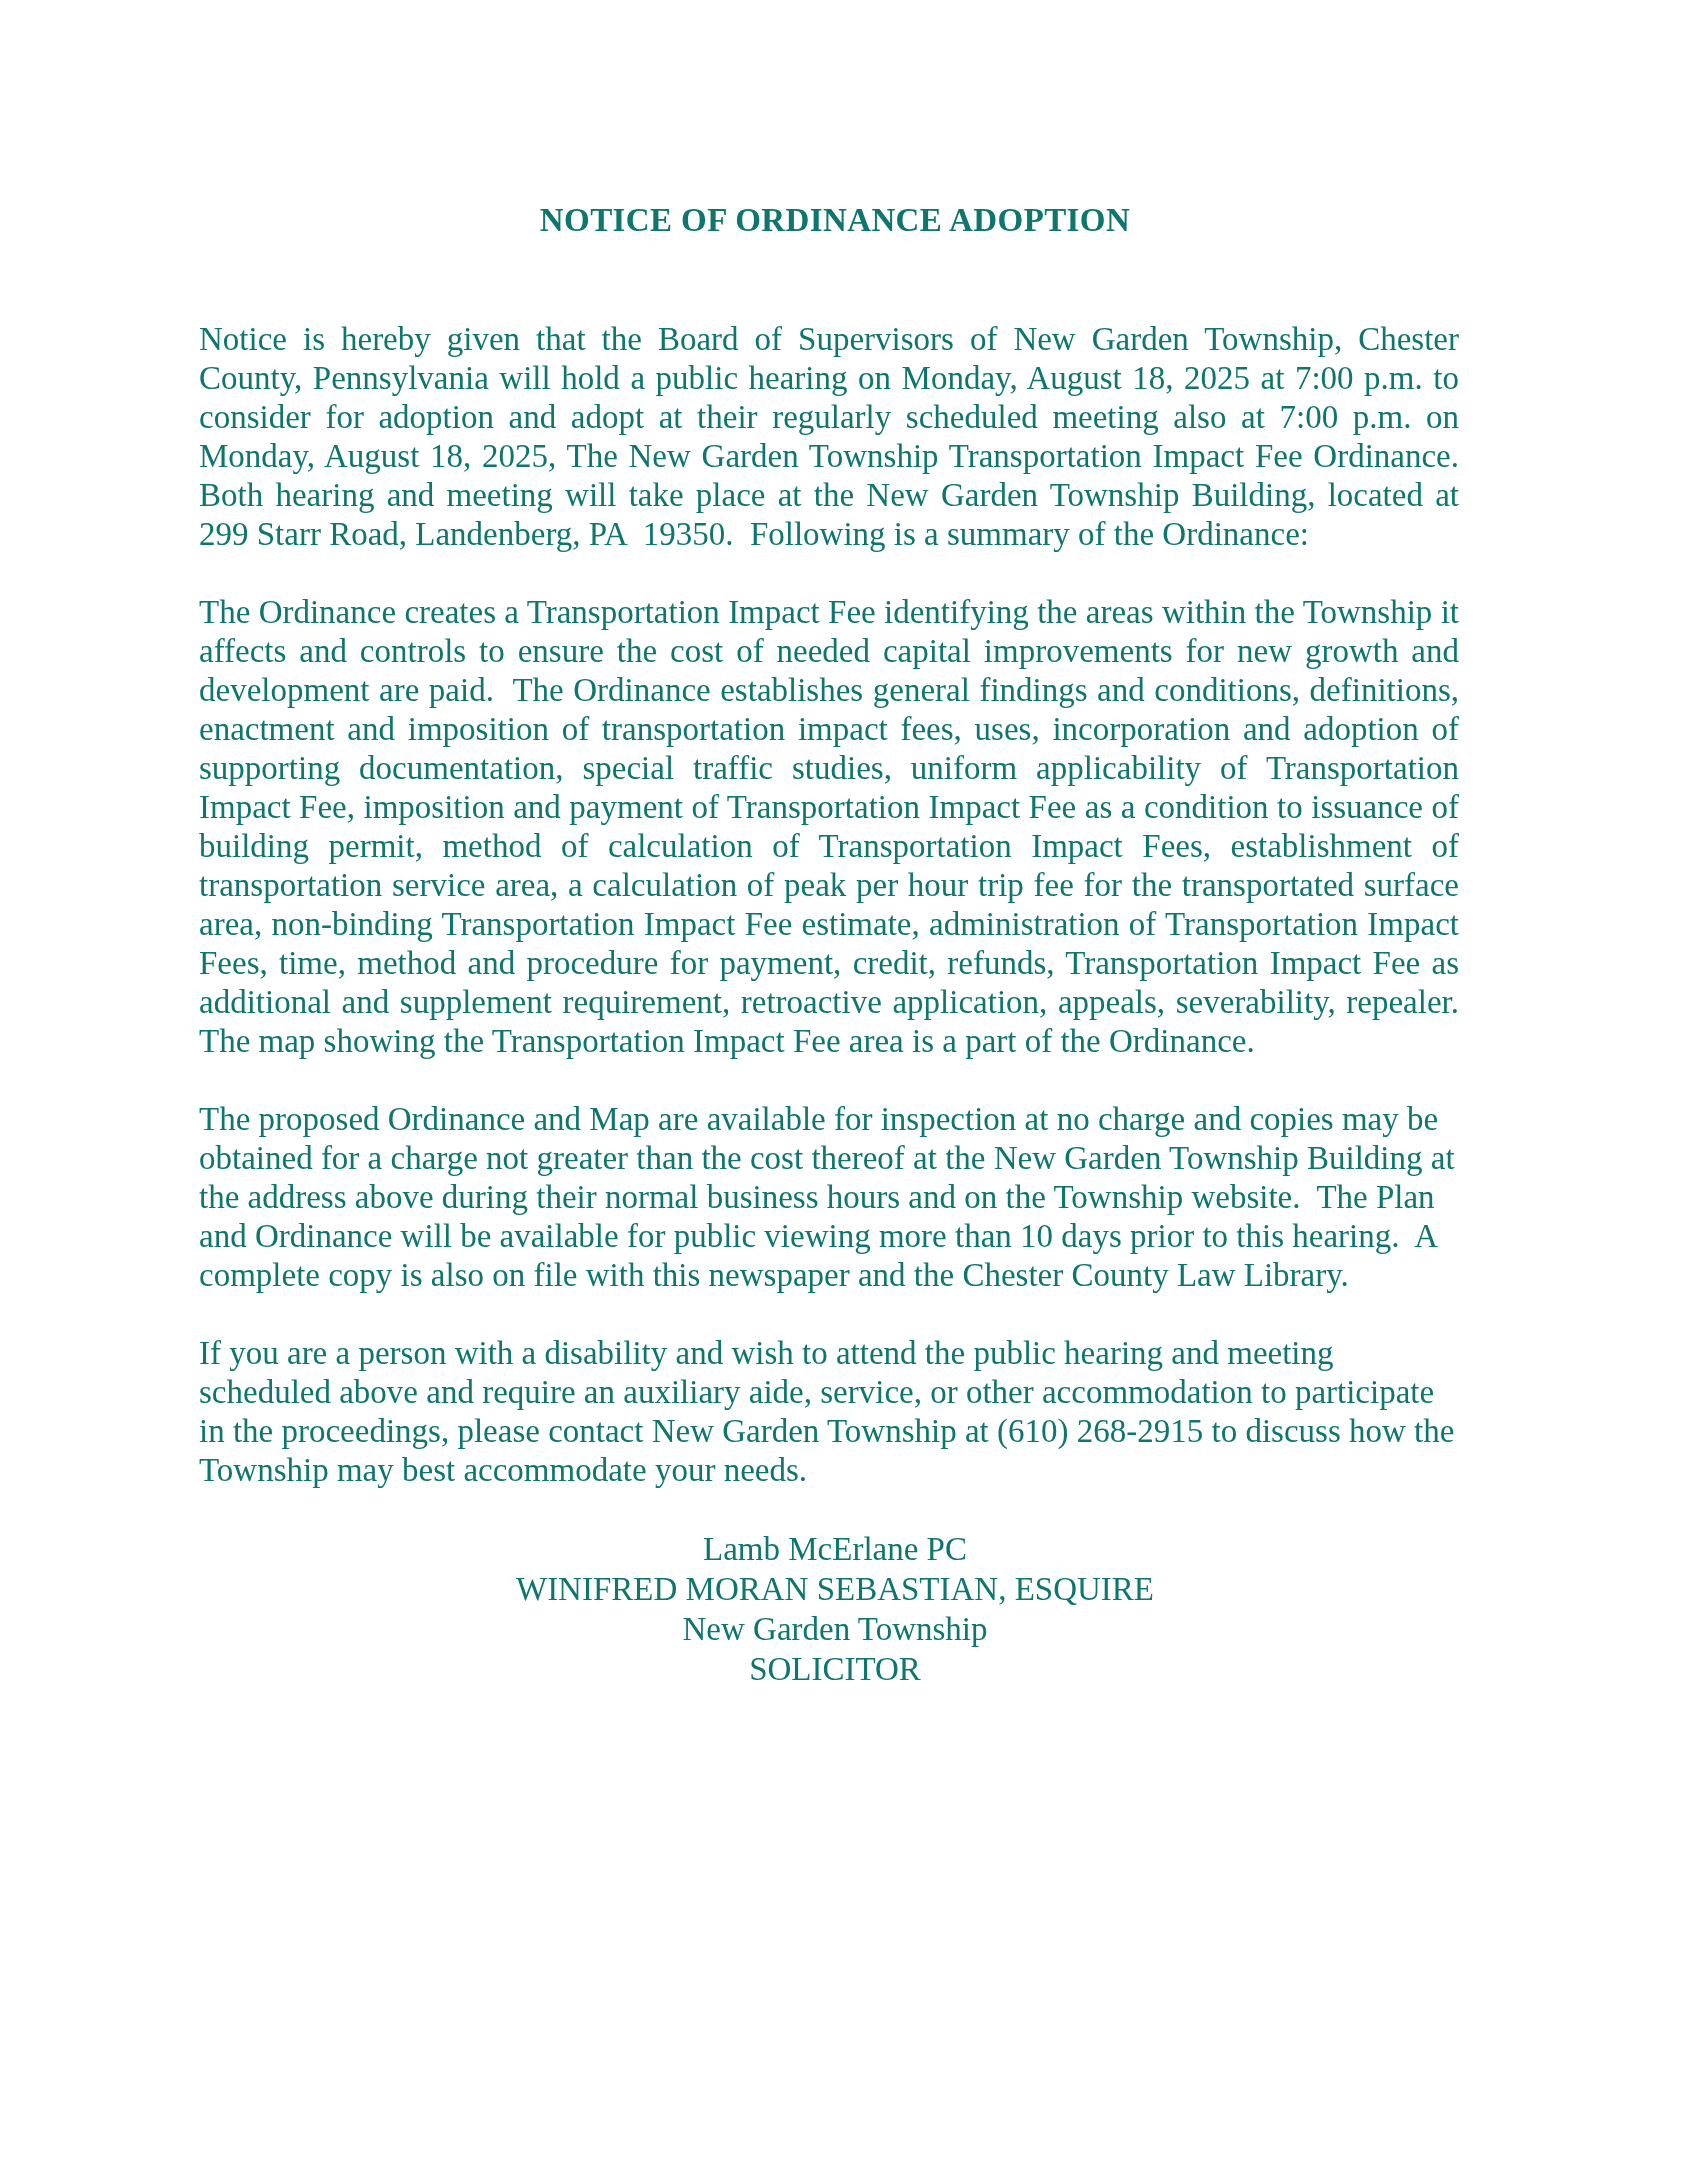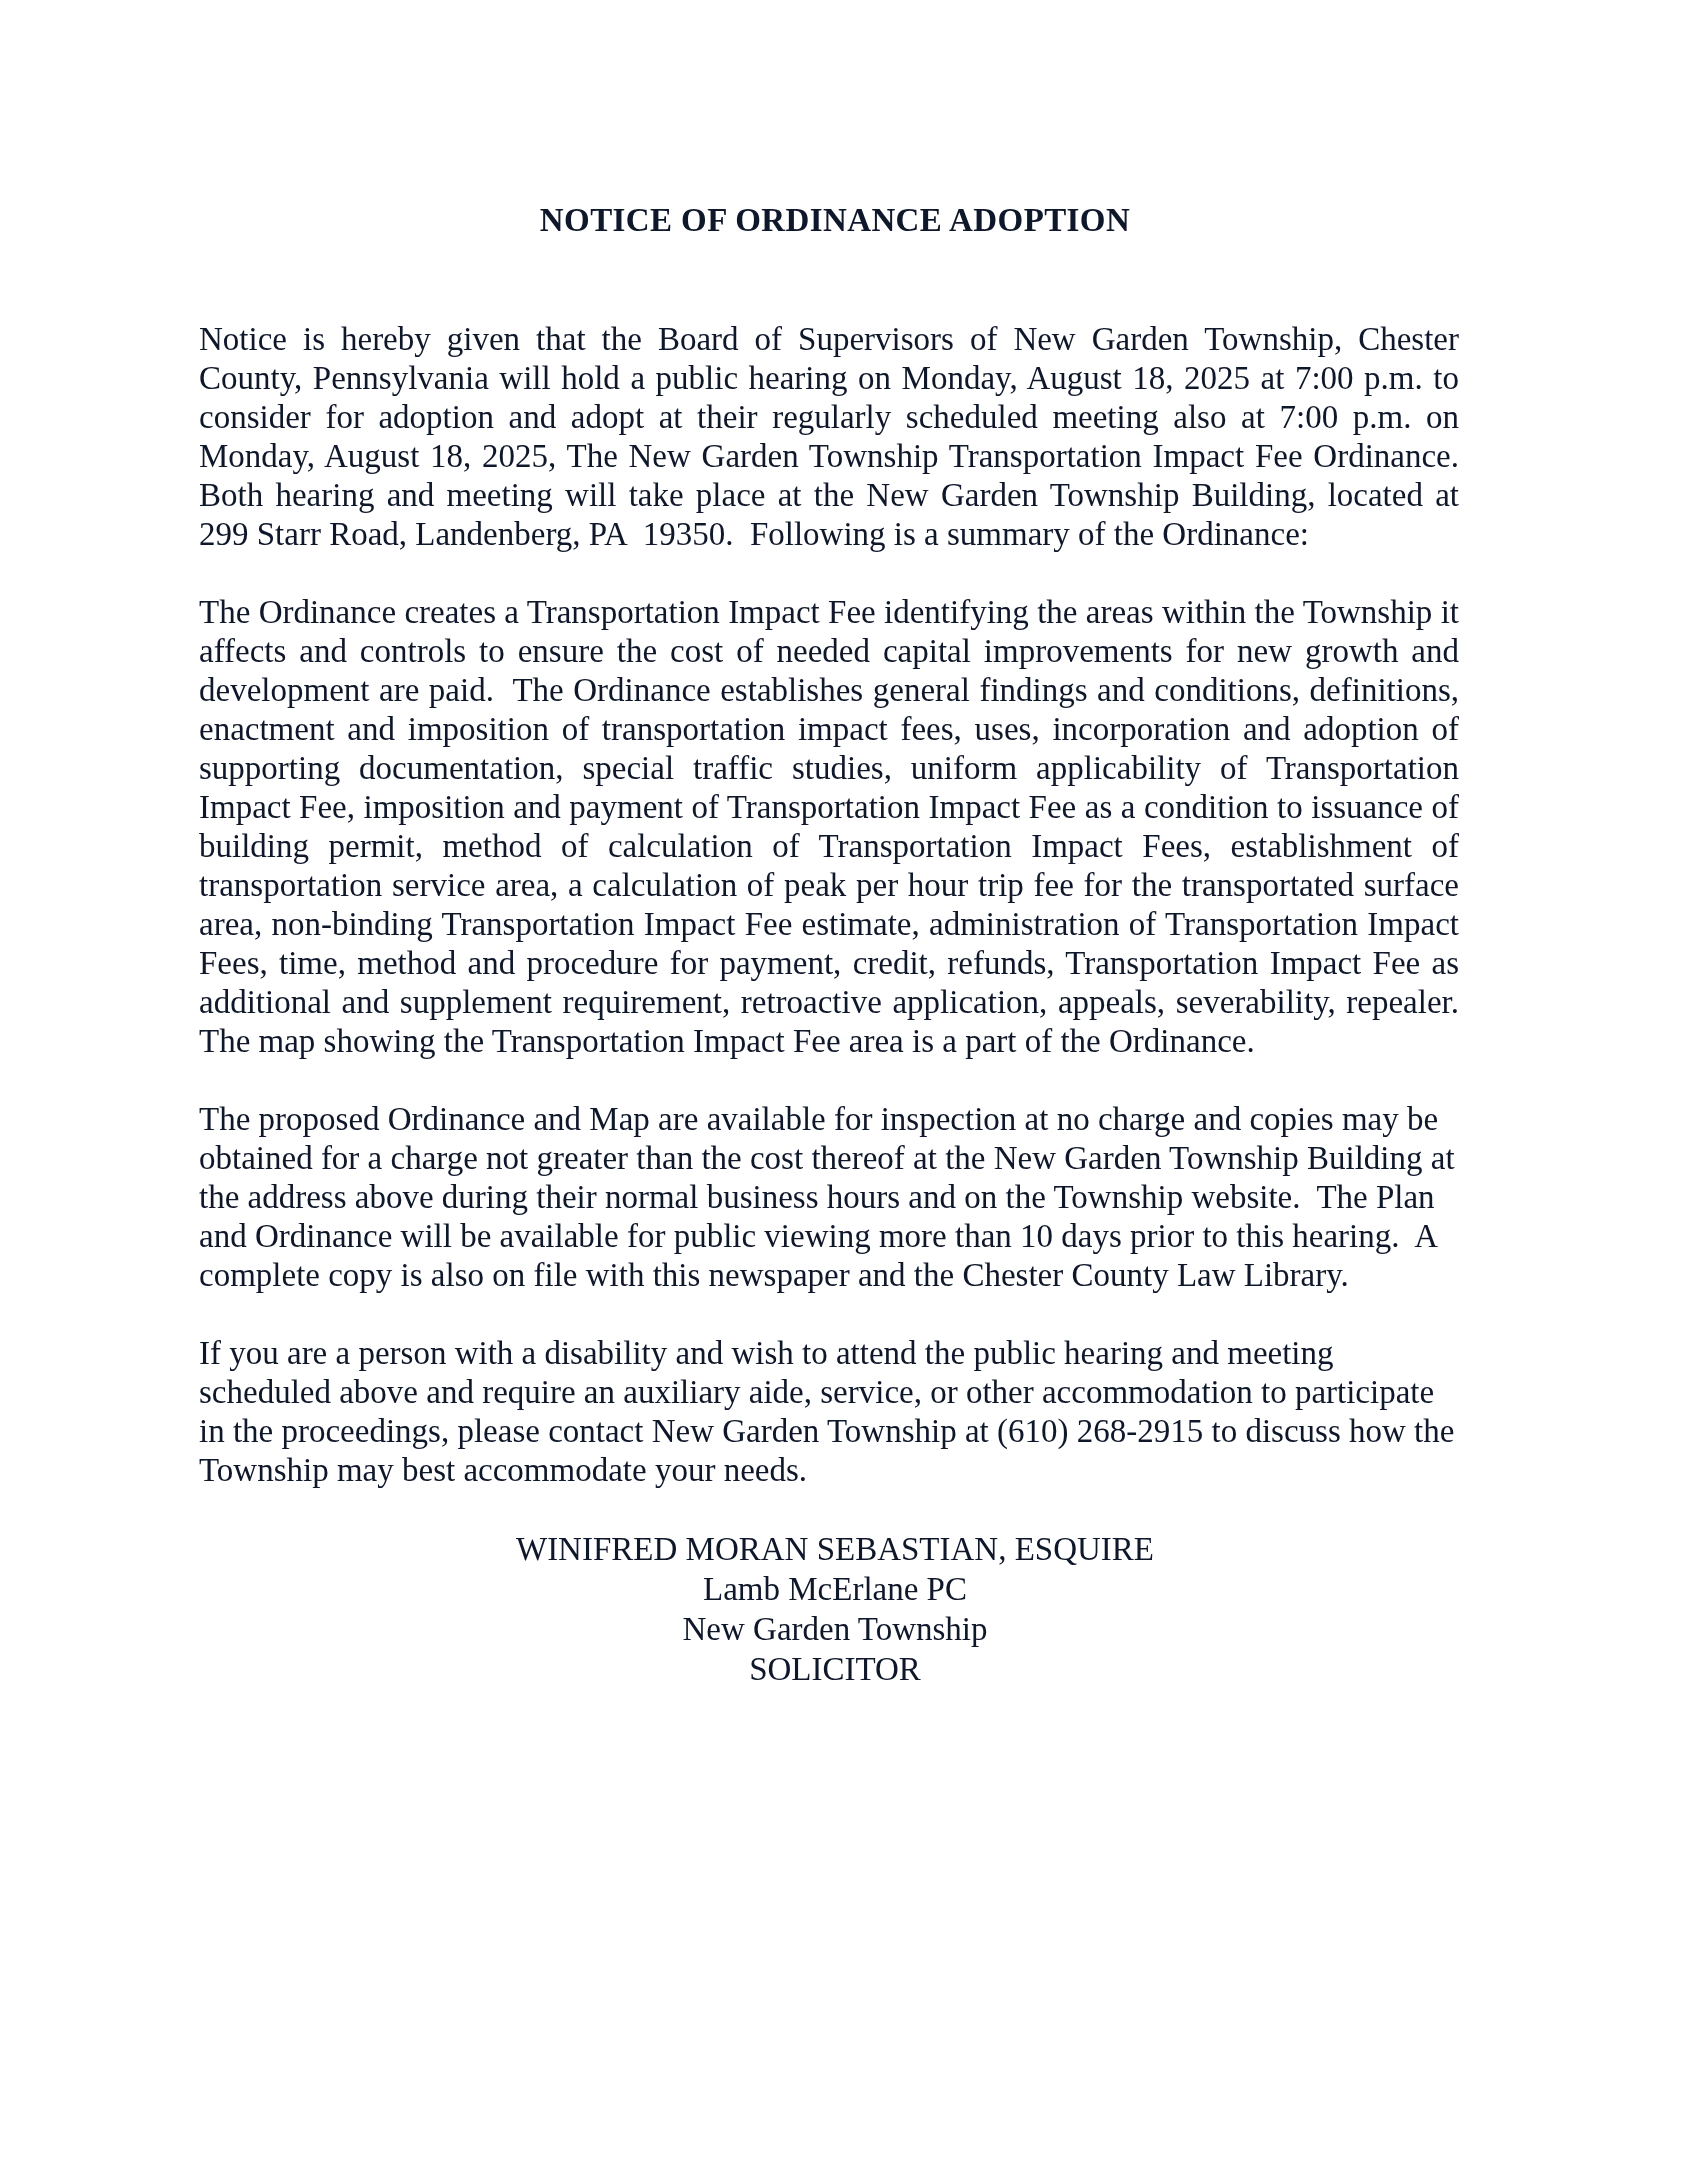--- a/index.html
+++ b/index.html
@@ -5,21 +5,21 @@
   html, body {
     margin: 0;
     padding: 0;
     background: #ffffff;
   }
   .page {
     position: relative;
     width: 1687px;
     height: 2183px;
     background: #ffffff;
-    color: #0f172a;
+    color: #0f766e;
     font-family: "Liberation Serif", serif;
     font-size: 33px;
     line-height: 39px;
     box-sizing: border-box;
     padding: 200px 216px 0 199px;
     overflow: hidden;
   }
   .doc-title {
     font-size: 33px;
     font-weight: bold;
@@ -53,20 +53,20 @@
 
   <p class="para justify">Notice is hereby given that the Board of Supervisors of New Garden Township, Chester County, Pennsylvania will hold a public hearing on Monday, August 18, 2025 at 7:00 p.m. to consider for adoption and adopt at their regularly scheduled meeting also at 7:00 p.m. on Monday, August 18, 2025, The New Garden Township Transportation Impact Fee Ordinance.  Both hearing and meeting will take place at the New Garden Township Building, located at 299 Starr Road, Landenberg, PA  19350.  Following is a summary of the Ordinance:</p>
 
   <p class="para justify">The Ordinance creates a Transportation Impact Fee identifying the areas within the Township it affects and controls to ensure the cost of needed capital improvements for new growth and development are paid.  The Ordinance establishes general findings and conditions, definitions, enactment and imposition of transportation impact fees, uses, incorporation and adoption of supporting documentation, special traffic studies, uniform applicability of Transportation Impact Fee, imposition and payment of Transportation Impact Fee as a condition to issuance of building permit, method of calculation of Transportation Impact Fees, establishment of transportation service area, a calculation of peak per hour trip fee for the transportated surface area, non-binding Transportation Impact Fee estimate, administration of Transportation Impact Fees, time, method and procedure for payment, credit, refunds, Transportation Impact Fee as additional and supplement requirement, retroactive application, appeals, severability, repealer.  The map showing the Transportation Impact Fee area is a part of the Ordinance.</p>
 
   <p class="para">The proposed Ordinance and Map are available for inspection at no charge and copies may be obtained for a charge not greater than the cost thereof at the New Garden Township Building at the address above during their normal business hours and on the Township website.  The Plan and Ordinance will be available for public viewing more than 10 days prior to this hearing.  A complete copy is also on file with this newspaper and the Chester County Law Library.</p>
 
   <p class="para">If you are a person with a disability and wish to attend the public hearing and meeting scheduled above and require an auxiliary aide, service, or other accommodation to participate in the proceedings, please contact New Garden Township at (610) 268-2915 to discuss how the Township may best accommodate your needs.</p>
 
   <div class="signature-block">
+    <div class="sig-line">Lamb McErlane PC</div>
     <div class="sig-line">WINIFRED MORAN SEBASTIAN, ESQUIRE</div>
-    <div class="sig-line">Lamb McErlane PC</div>
     <div class="sig-line">New Garden Township</div>
     <div class="sig-line">SOLICITOR</div>
   </div>
 
 </div>
 
 
 </body></html>

